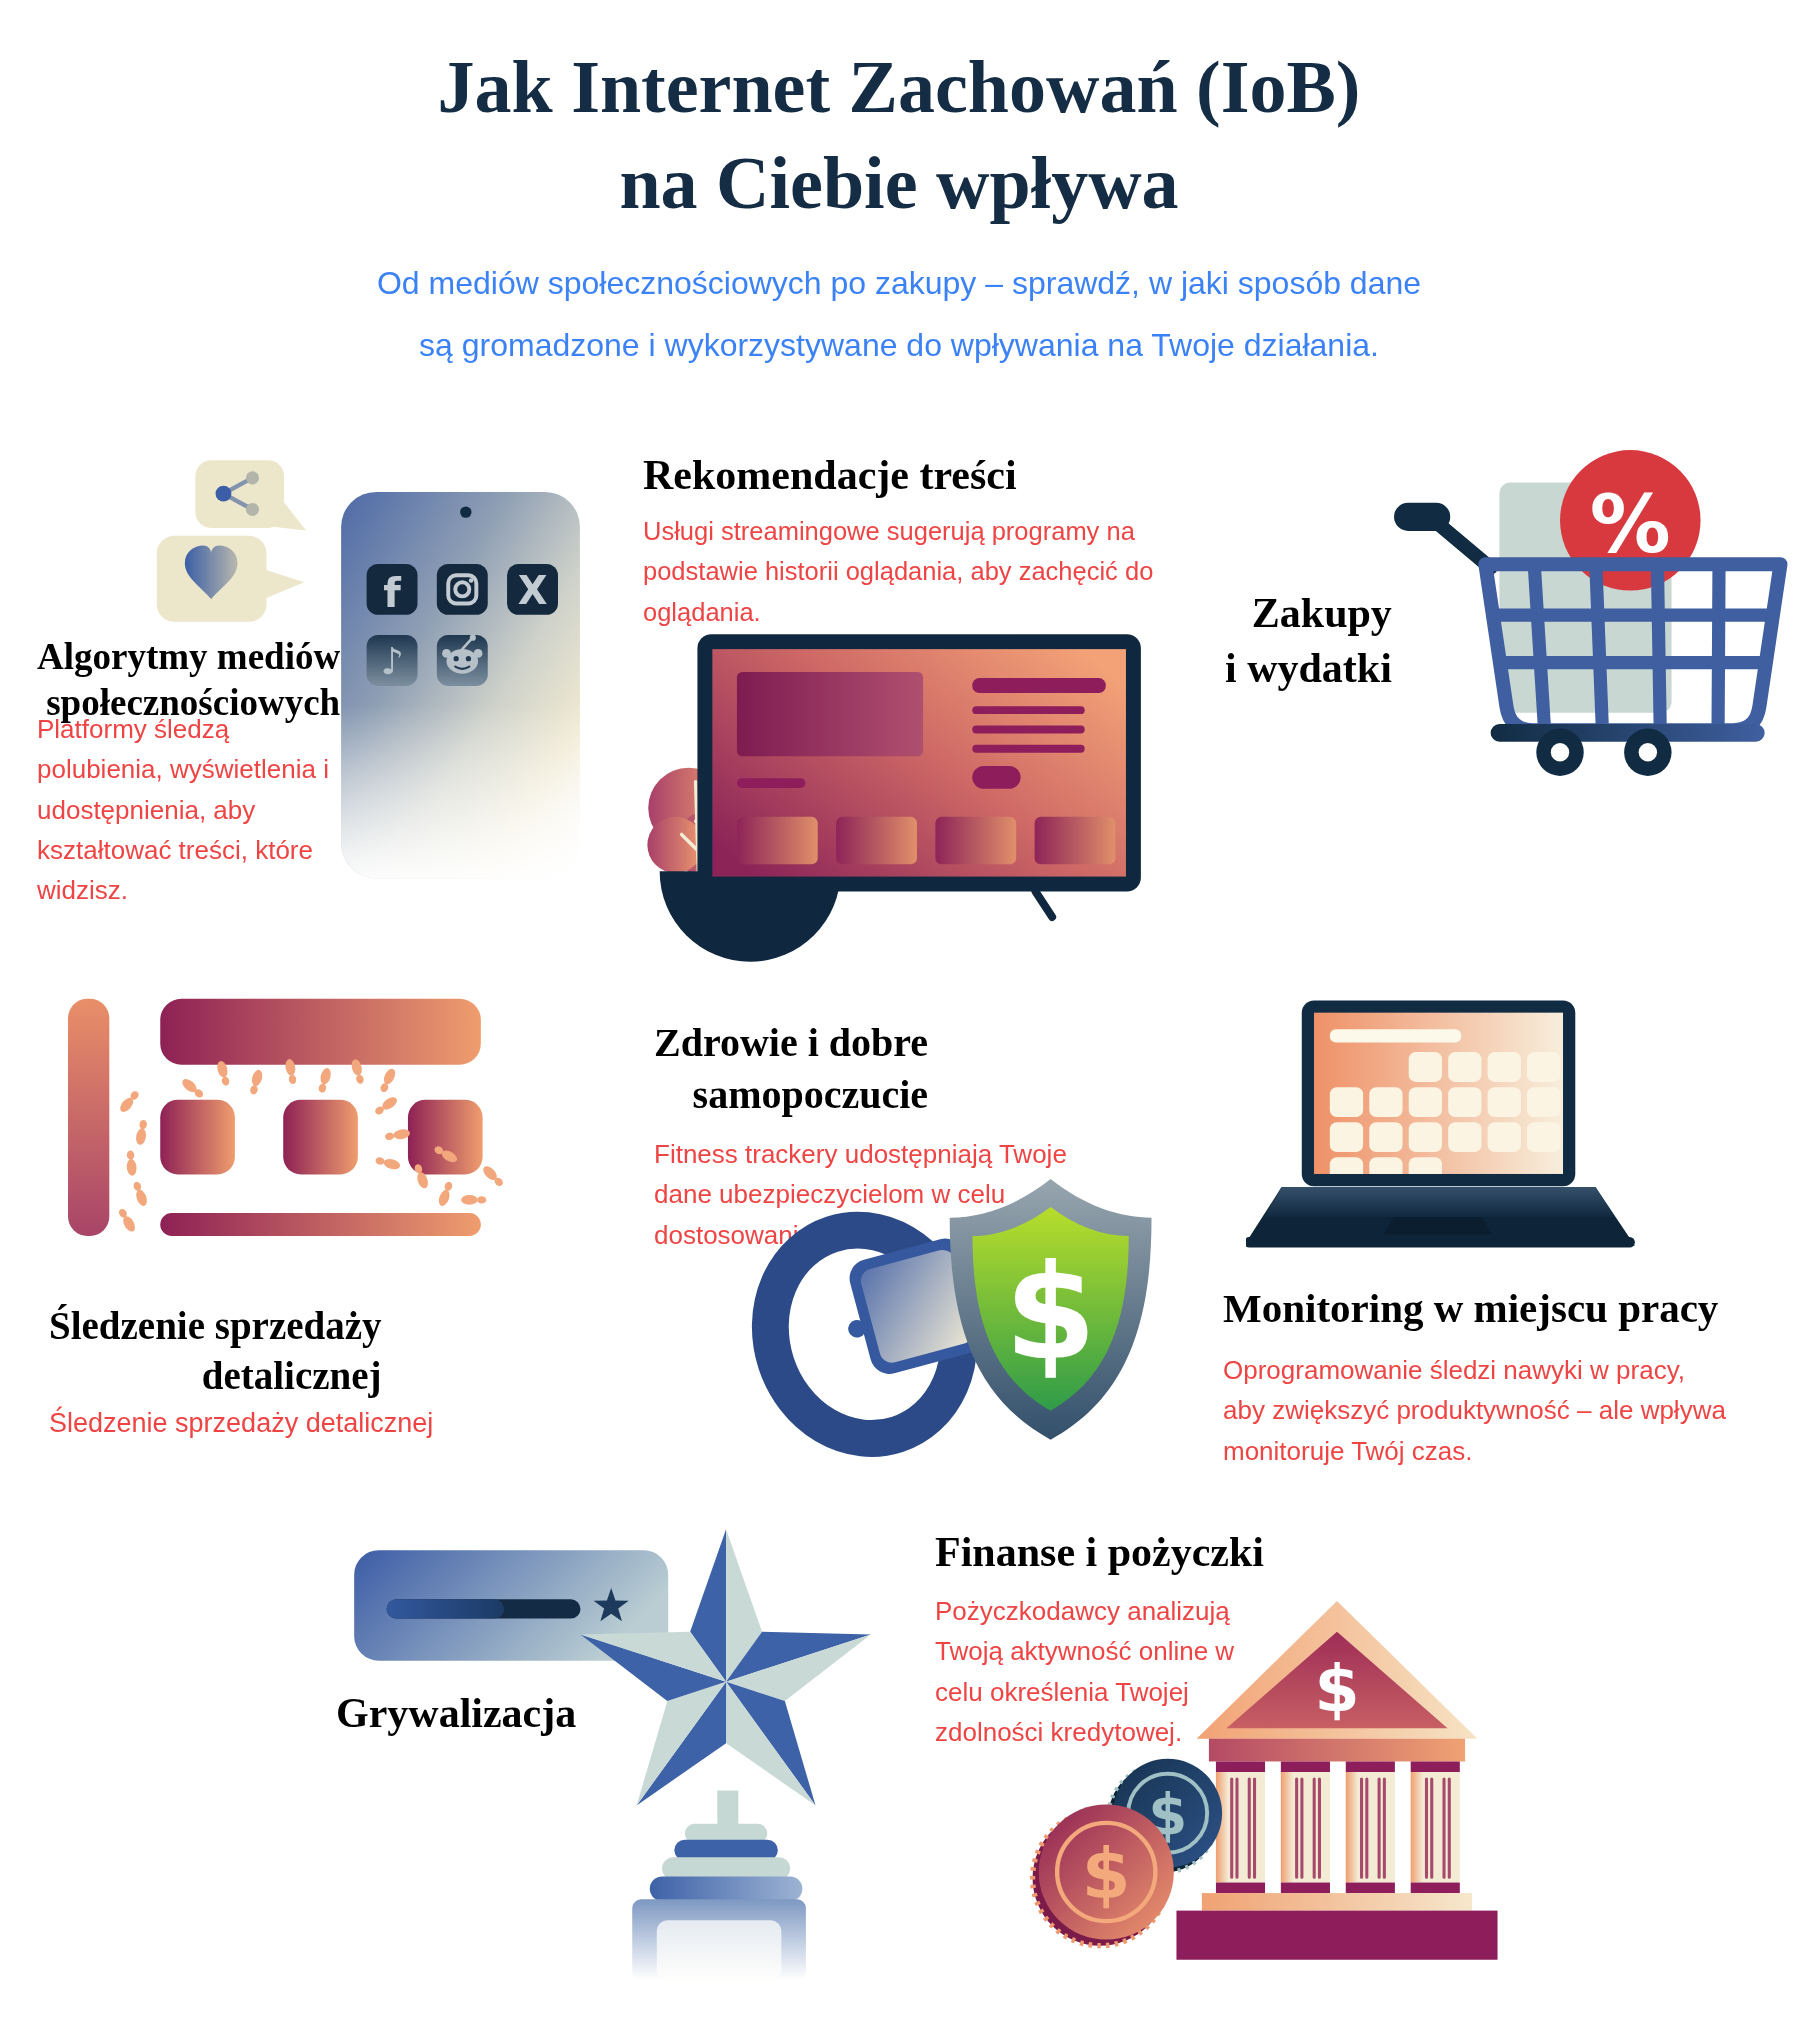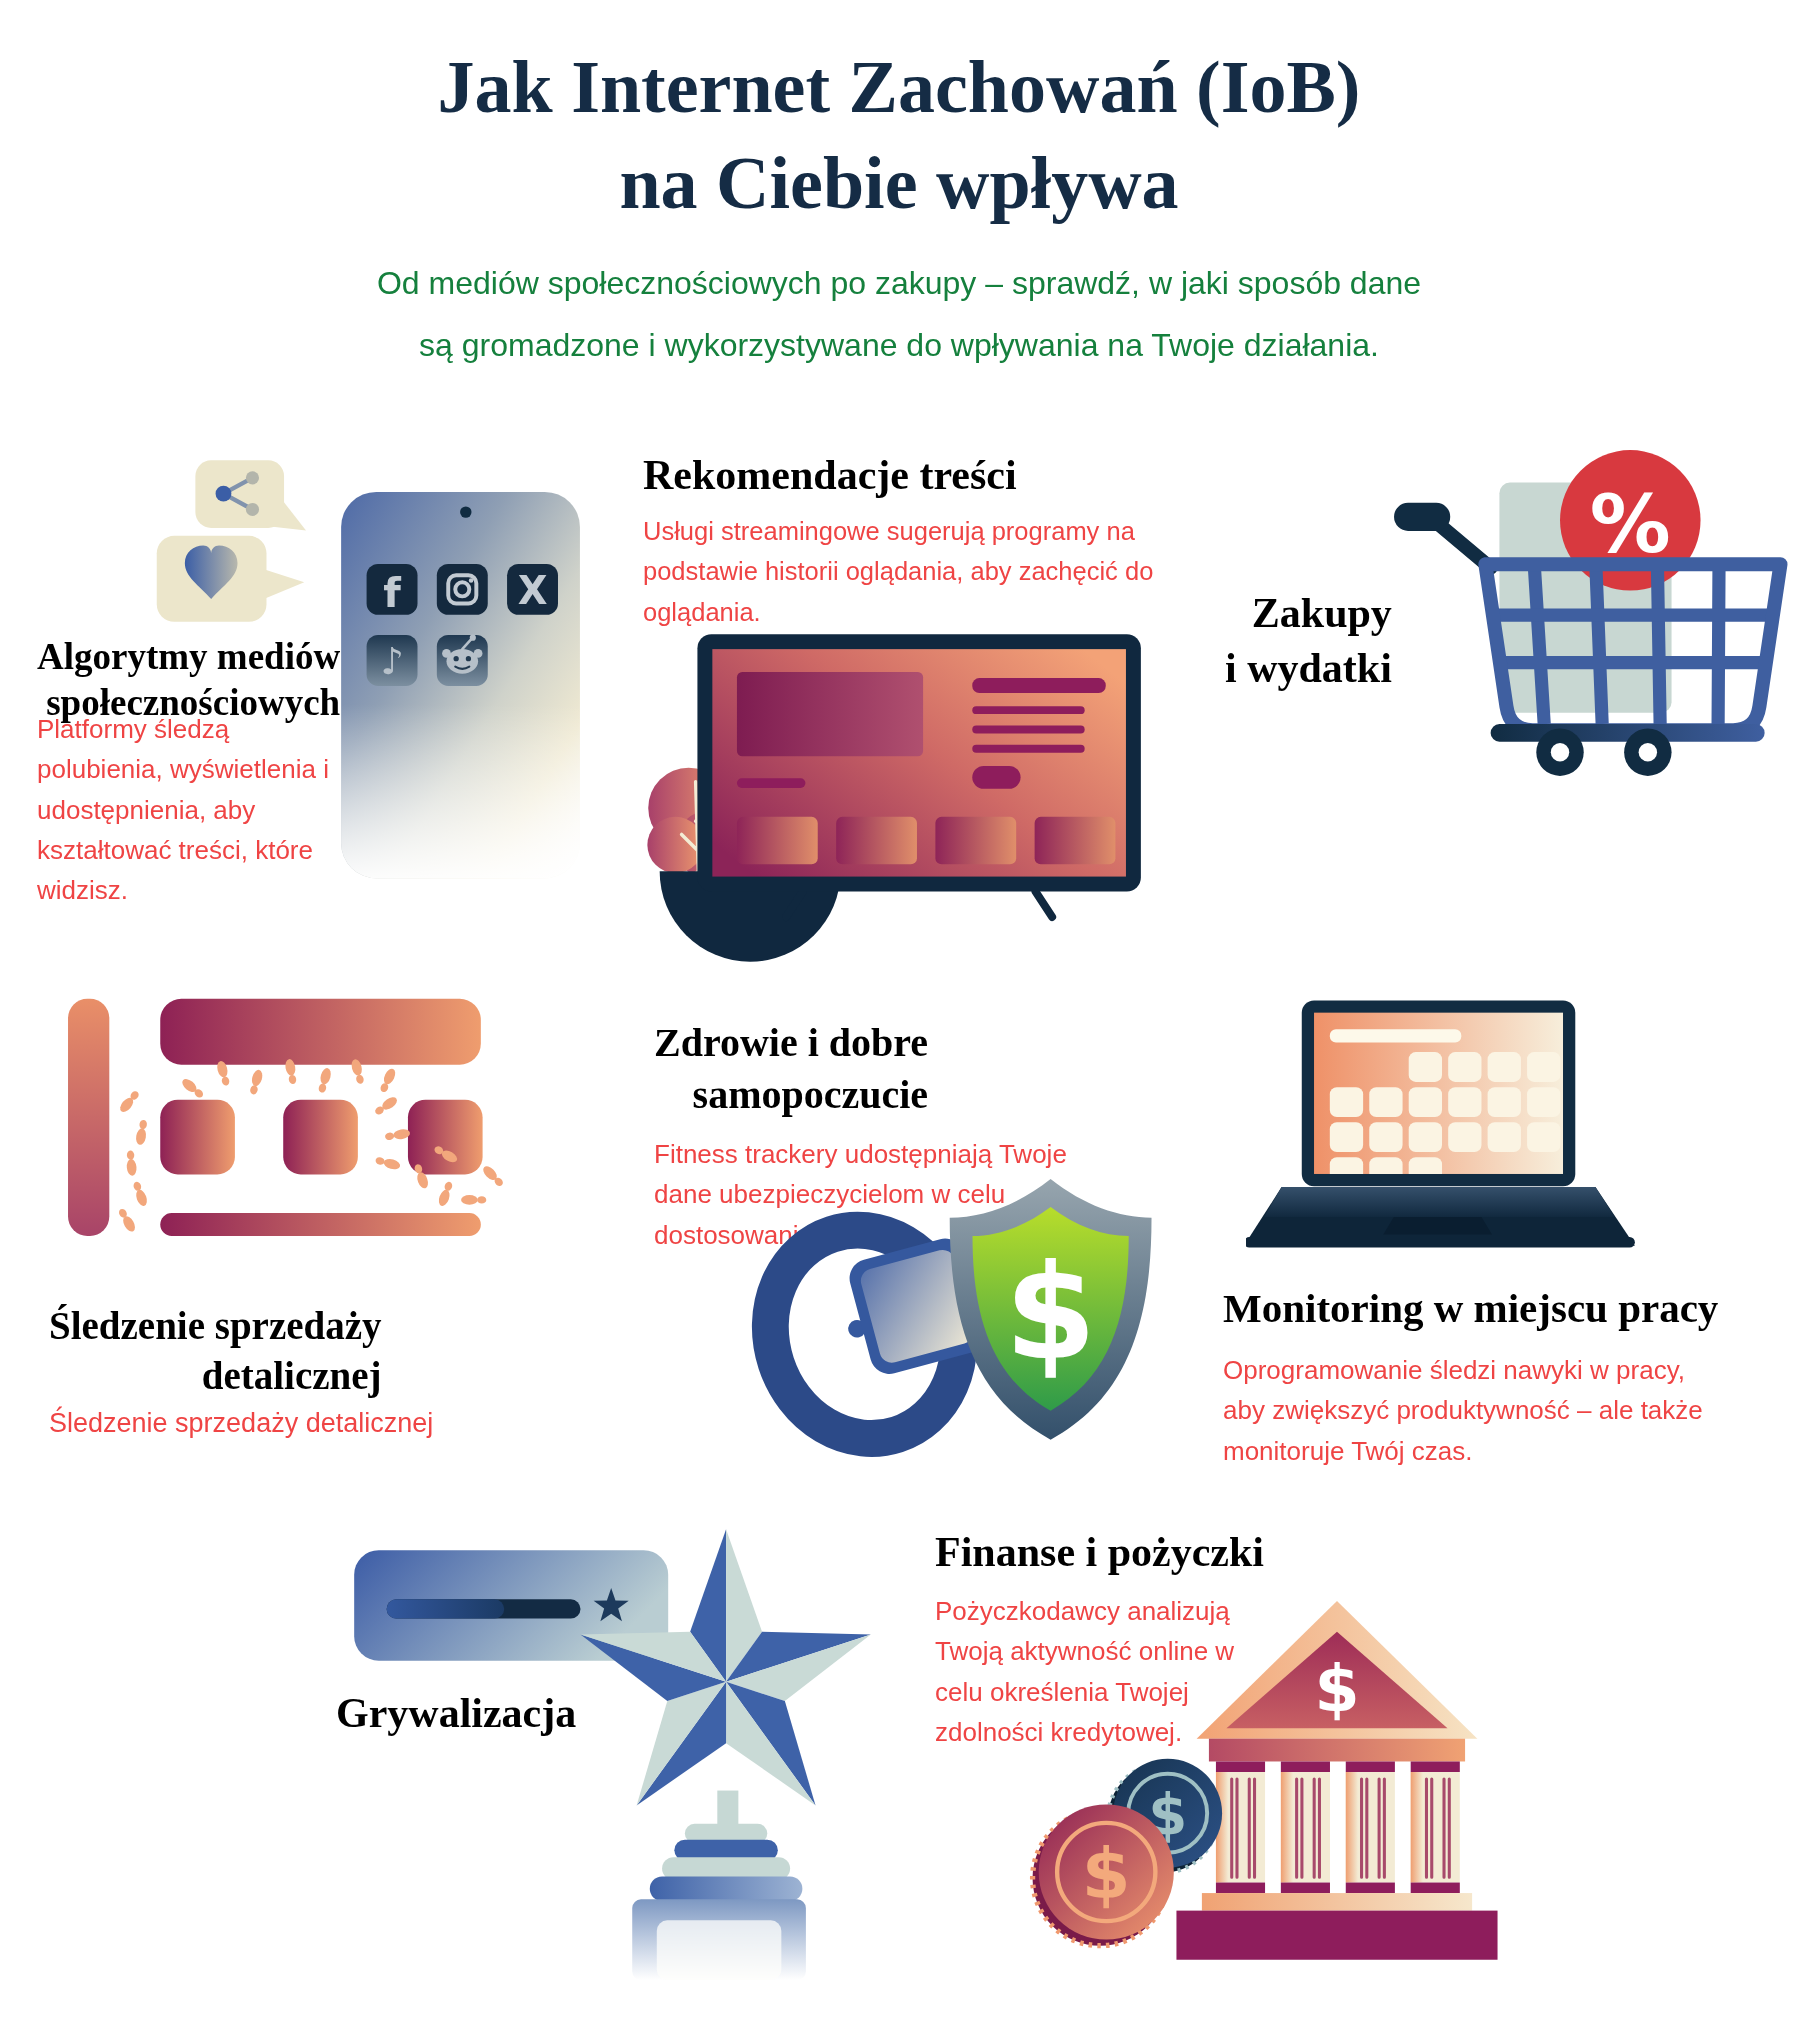--- a/index.html
+++ b/index.html
@@ -12,21 +12,21 @@
   .center{left:0;right:0;text-align:center;}
   svg{display:block;}
 </style>
 </head>
 <body>
 
 <div class="canvas">
 
   <div class="abs serif center" style="top:39px;font-size:74px;line-height:1.3;color:#152c45;">Jak Internet Zachowań (IoB)
 na Ciebie wpływa</div>
-  <div class="abs body-text center" style="top:252px;font-size:32px;line-height:1.95;color:#15803d;">Od mediów społecznościowych po zakupy – sprawdź, w jaki sposób dane
+  <div class="abs body-text center" style="top:252px;font-size:32px;line-height:1.95;color:#3b82f6;">Od mediów społecznościowych po zakupy – sprawdź, w jaki sposób dane
 są gromadzone i wykorzystywane do wpływania na Twoje działania.</div>
 
   <svg class="abs" style="left:132px;top:448px;" width="492" height="439" viewBox="0 0 560 500">
     <defs>
       <linearGradient id="gPhone" x1="0" y1="0" x2="1" y2="1">
         <stop offset="0" stop-color="#4e6aa7"></stop>
           <stop offset="0.35" stop-color="#8f9fb4"></stop>
         <stop offset="0.6" stop-color="#cfd2ca"></stop>
           <stop offset="0.8" stop-color="#efe9d2"></stop>
         <stop offset="1" stop-color="#ffffff"></stop>
@@ -308,21 +308,21 @@
         </g>
       </g>
       <polygon points="40,218 398,218 443,285 -3,285" fill="#0e2539"></polygon>
       <polygon points="40,218 398,218 420,252 20,252" fill="url(#gBaseSheen)"></polygon>
       <polygon points="168,252 268,252 280,272 156,272" fill="#0a1e30"></polygon>
       <rect x="-3" y="275" width="446" height="12" rx="6" fill="#0e2539"></rect>
     </g>
   </svg>
   <div class="abs serif" style="left:1223px;top:1283px;font-size:41px;">Monitoring w miejscu pracy</div>
   <div class="abs body-text" style="left:1223px;top:1350px;font-size:26px;line-height:1.55;">Oprogramowanie śledzi nawyki w pracy,
-aby zwiększyć produktywność – ale także
+aby zwiększyć produktywność – ale wpływa
 monitoruje Twój czas.</div>
 
   <svg class="abs" style="left:334px;top:1527px;" width="614" height="492" viewBox="0 0 700 560">
     <defs>
       <linearGradient id="gCard" x1="0" y1="0" x2="1" y2="0.35">
         <stop offset="0" stop-color="#3c5ca6"></stop>
           <stop offset="1" stop-color="#b9cdd2"></stop>
       </linearGradient>
       <linearGradient id="gTrackFill" x1="0" y1="0" x2="1" y2="0">
         <stop offset="0" stop-color="#33589e"></stop>

